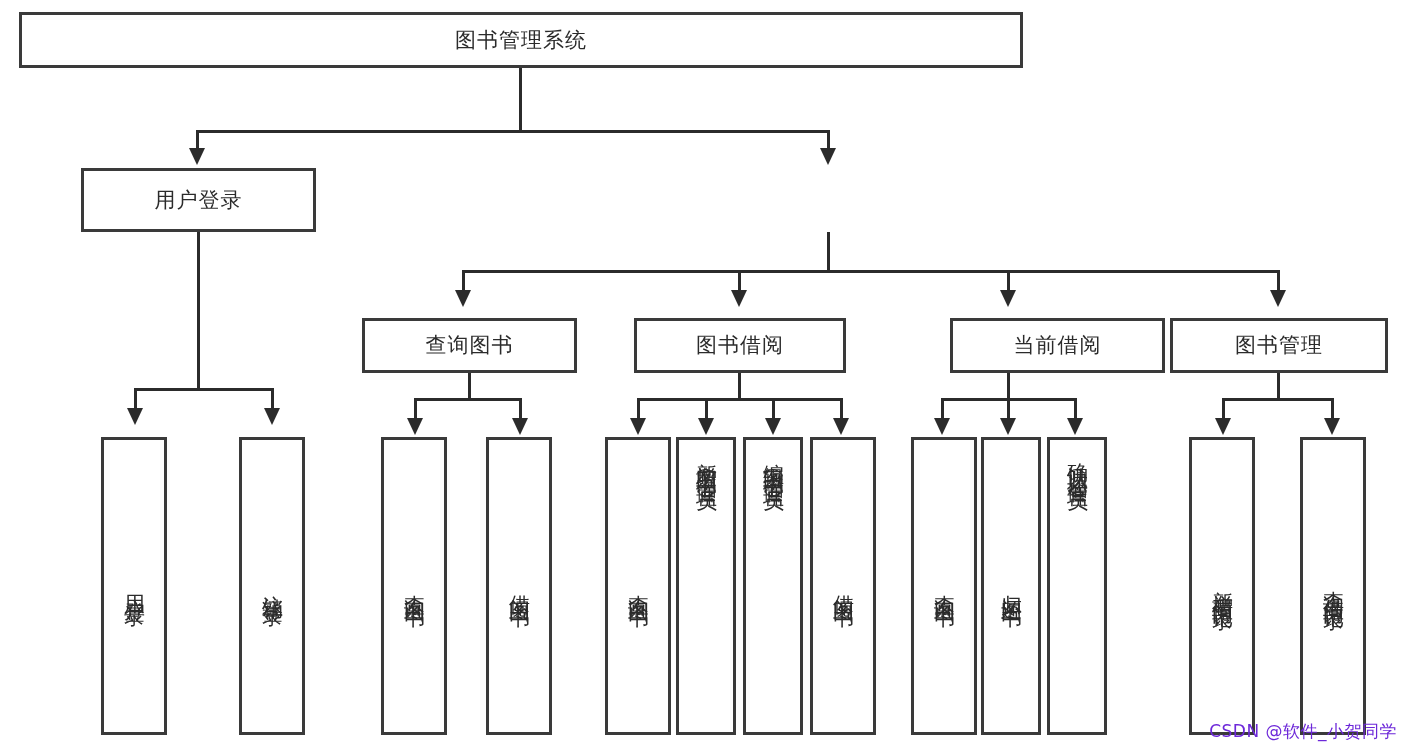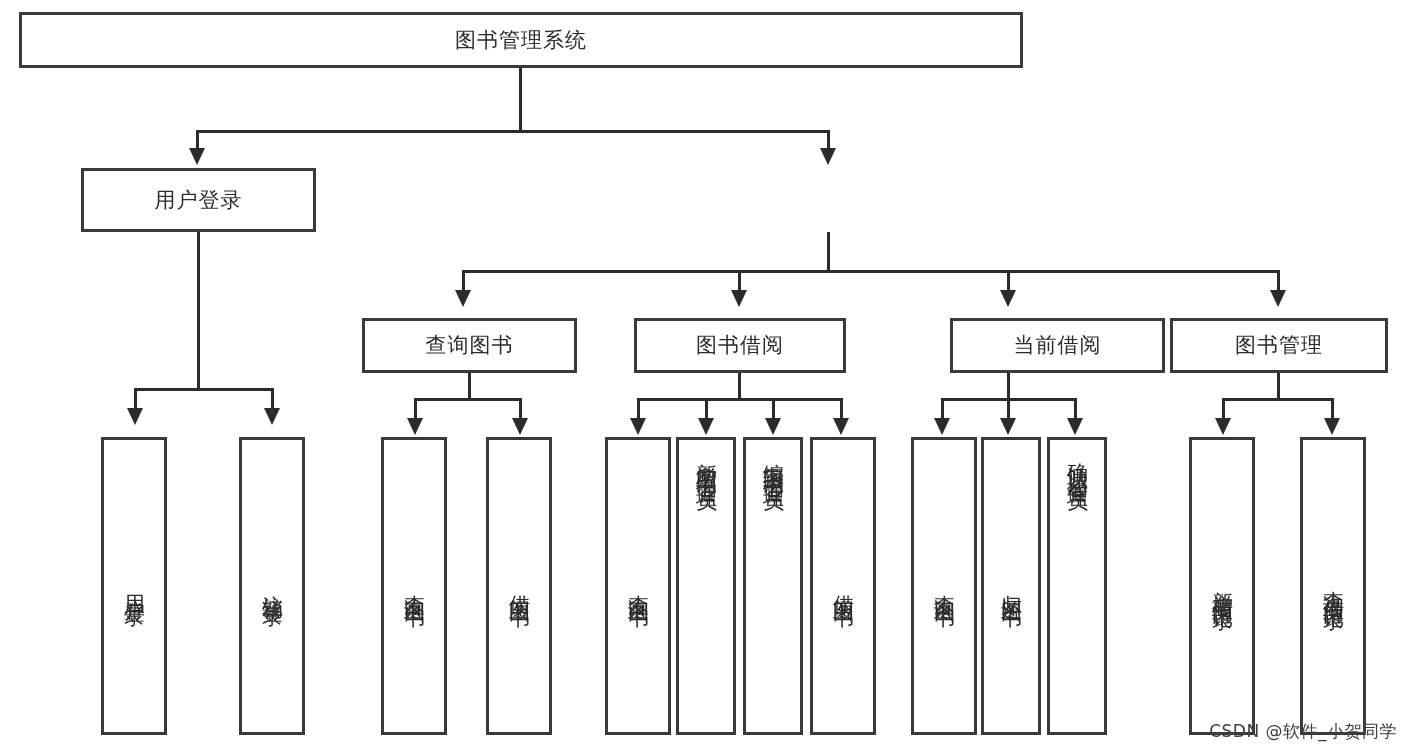--- a/index.html
+++ b/index.html
@@ -63,21 +63,21 @@
     height: 0;
     border-left: 8px solid transparent;
     border-right: 8px solid transparent;
     border-top: 17px solid #2b2b2b;
   }
   #watermark {
     position: absolute;
     right: 8px;
     bottom: 4px;
     font-size: 17px;
-    color: #404040;
+    color: #6d28d9;
     white-space: nowrap;
     letter-spacing: 0.5px;
   }
 </style>
 </head>
 <body>
 
 <div id="canvas">
 
   <div class="node" style="left:19px; top:12px; width:1004px; height:56px;">

